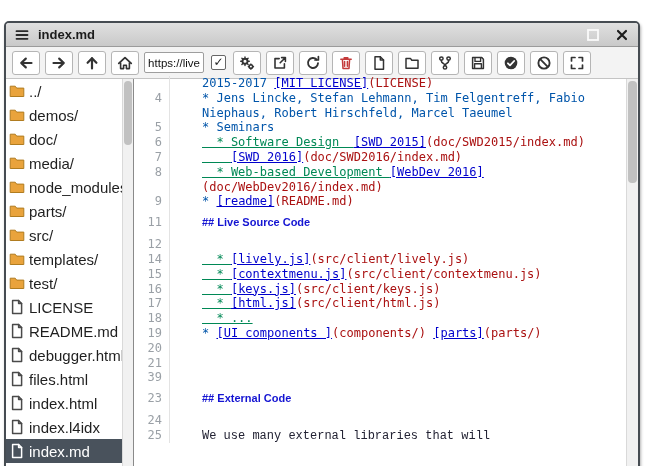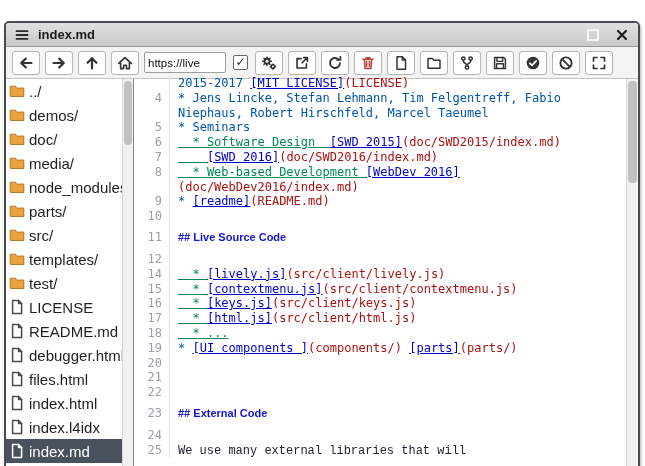--- a/index.html
+++ b/index.html
@@ -17,22 +17,22 @@
   .titlebar{height:24px;flex:none;background:linear-gradient(#e0e0e0,#c9c9c9);
     border-bottom:1px solid #9b9b9b;display:flex;align-items:center;gap:8px;padding:0 8px;}
   .tb-iconbtn{background:none;border:none;display:flex;align-items:center;padding:0;cursor:pointer;}
   .win-title{font-weight:bold;font-size:13px;color:#1c1c1c;}
   .win-controls{margin-left:auto;display:flex;gap:13px;align-items:center;}
   
   .toolbar{height:32px;flex:none;background:#f3f3f3;border-bottom:1px solid #c4c4c4;
     display:flex;align-items:center;gap:5px;padding:0 6px;}
   .tb-btn{width:28px;height:24px;flex:none;background:#fff;border:1px solid #b5b5b5;
     border-radius:3px;display:flex;align-items:center;justify-content:center;cursor:pointer;padding:0;}
-  .url-input{width:82px;height:21px;flex:none;border:1px solid #9e9e9e;border-radius:2px;
-    font-family:"Liberation Sans",sans-serif;font-size:11.5px;color:#111;padding:0 3px;background:#fff;}
+  .url-input{width:60px;height:21px;flex:none;border:1px solid #9e9e9e;border-radius:2px;
+    font-family:"Liberation Sans",sans-serif;font-size:11.5px;color:#111;padding:0 3px;background:#fff;text-align:center;}
   .tb-check{width:15px;height:15px;flex:none;border:1px solid #666;border-radius:2px;background:#fff;
     font:bold 12px/13px "DejaVu Sans",sans-serif;color:#222;text-align:center;margin:0 2px;}
   
   .main{flex:1;display:flex;min-height:0;}
   .sidebar{width:128px;flex:none;display:flex;border-right:1px solid #8a8a8a;background:#fff;overflow:hidden;}
   .sidebar-inner{flex:1;overflow:hidden;}
   .side-item{height:24px;display:flex;align-items:center;gap:4px;padding-left:3px;
     font-size:15px;color:#1f1f1f;white-space:nowrap;overflow:hidden;cursor:pointer;}
   .side-item .icn{flex:none;}
   .side-item.selected{background:var(--selection-bg);color:#fff;}
@@ -42,21 +42,21 @@
   .ed-scroll{width:12px;flex:none;background:#f1f1f1;border-left:1px solid #d9d9d9;position:relative;}
   .ed-scroll .scroll-thumb{width:9px;}
   
   .editor{flex:1;display:flex;min-width:0;background:#fff;}
   .editor-lines{flex:1;overflow:hidden;margin-top:-3px;cursor:text;}
   .row{display:flex;height:14.8px;line-height:14.8px;
     font-family:"DejaVu Sans Mono",monospace;font-size:12px;white-space:pre;}
   .row.header-row{height:28px;line-height:26px;}
   .gutter{width:36px;flex:none;text-align:right;padding-right:7px;color:#9aa0a6;
     border-right:1px solid #e3e3e3;font-family:"DejaVu Sans Mono",monospace;font-size:12px;}
-  .code{padding-left:8px;overflow:hidden;flex:1;}
+  .code{padding-left:8px;overflow:hidden;flex:1;margin-left:24px;}
   .c-l1{color:var(--list1);}
   .c-l2{color:var(--list2);text-decoration:underline;}
   .c-link{color:var(--link);text-decoration:underline;}
   .c-url{color:var(--url);}
   .c-plain{color:#223;font-family:Liberation Mono, monospace;}
   .c-header{font-family:"Liberation Sans",sans-serif;font-weight:bold;font-size:11px;color:var(--heading);}
   .icn{display:inline-flex;align-items:center;justify-content:center;}
   .icn svg{display:block;}
 </style>
 </head>
@@ -366,32 +366,31 @@
       <div class="editor-lines" id="editorLines">
           <div class="row"><span class="gutter"></span><span class="code"><span class="c-l1">2015-2017 </span><span class="c-link">[MIT LICENSE]</span><span class="c-url">(LICENSE)</span></span></div>
           <div class="row"><span class="gutter">4</span><span class="code"><span class="c-l1">* Jens Lincke, Stefan Lehmann, Tim Felgentreff, Fabio</span></span></div>
           <div class="row"><span class="gutter"></span><span class="code"><span class="c-l1">Niephaus, Robert Hirschfeld, Marcel Taeumel</span></span></div>
           <div class="row"><span class="gutter">5</span><span class="code"><span class="c-l1">* Seminars</span></span></div>
           <div class="row"><span class="gutter">6</span><span class="code"><span class="c-l2">  * Software Design  </span><span class="c-link">[SWD 2015]</span><span class="c-url">(doc/SWD2015/index.md)</span></span></div>
           <div class="row"><span class="gutter">7</span><span class="code"><span class="c-l2">    </span><span class="c-link">[SWD 2016]</span><span class="c-url">(doc/SWD2016/index.md)</span></span></div>
           <div class="row"><span class="gutter">8</span><span class="code"><span class="c-l2">  * Web-based Development </span><span class="c-link">[WebDev 2016]</span></span></div>
           <div class="row"><span class="gutter"></span><span class="code"><span class="c-url">(doc/WebDev2016/index.md)</span></span></div>
           <div class="row"><span class="gutter">9</span><span class="code"><span class="c-l1">* </span><span class="c-link">[readme]</span><span class="c-url">(README.md)</span></span></div>
-          <div class="row"><span class="gutter">10</span><span class="code"></span></div>
           <div class="row header-row"><span class="gutter">11</span><span class="code"><span class="c-header">## Live Source Code</span></span></div>
           <div class="row"><span class="gutter">12</span><span class="code"></span></div>
           <div class="row"><span class="gutter">14</span><span class="code"><span class="c-l2">  * </span><span class="c-link">[lively.js]</span><span class="c-url">(src/client/lively.js)</span></span></div>
           <div class="row"><span class="gutter">15</span><span class="code"><span class="c-l2">  * </span><span class="c-link">[contextmenu.js]</span><span class="c-url">(src/client/contextmenu.js)</span></span></div>
           <div class="row"><span class="gutter">16</span><span class="code"><span class="c-l2">  * </span><span class="c-link">[keys.js]</span><span class="c-url">(src/client/keys.js)</span></span></div>
           <div class="row"><span class="gutter">17</span><span class="code"><span class="c-l2">  * </span><span class="c-link">[html.js]</span><span class="c-url">(src/client/html.js)</span></span></div>
           <div class="row"><span class="gutter">18</span><span class="code"><span class="c-l2">  * ...</span></span></div>
           <div class="row"><span class="gutter">19</span><span class="code"><span class="c-l1">* </span><span class="c-link">[UI components ]</span><span class="c-url">(components/)</span><span class="c-l1"> </span><span class="c-link">[parts]</span><span class="c-url">(parts/)</span></span></div>
           <div class="row"><span class="gutter">20</span><span class="code"></span></div>
           <div class="row"><span class="gutter">21</span><span class="code"></span></div>
-          <div class="row"><span class="gutter">22</span><span class="code"></span></div>
+          <div class="row"><span class="gutter">39</span><span class="code"></span></div>
           <div class="row header-row"><span class="gutter">23</span><span class="code"><span class="c-header">## External Code</span></span></div>
           <div class="row"><span class="gutter">24</span><span class="code"></span></div>
           <div class="row"><span class="gutter">25</span><span class="code"><span class="c-plain">We use many external libraries that will</span></span></div>
         </div>
       <div class="ed-scroll">
         <div class="scroll-thumb" style="top:2px;height:102px;"></div>
       </div>
     </div>
 
   </div>

